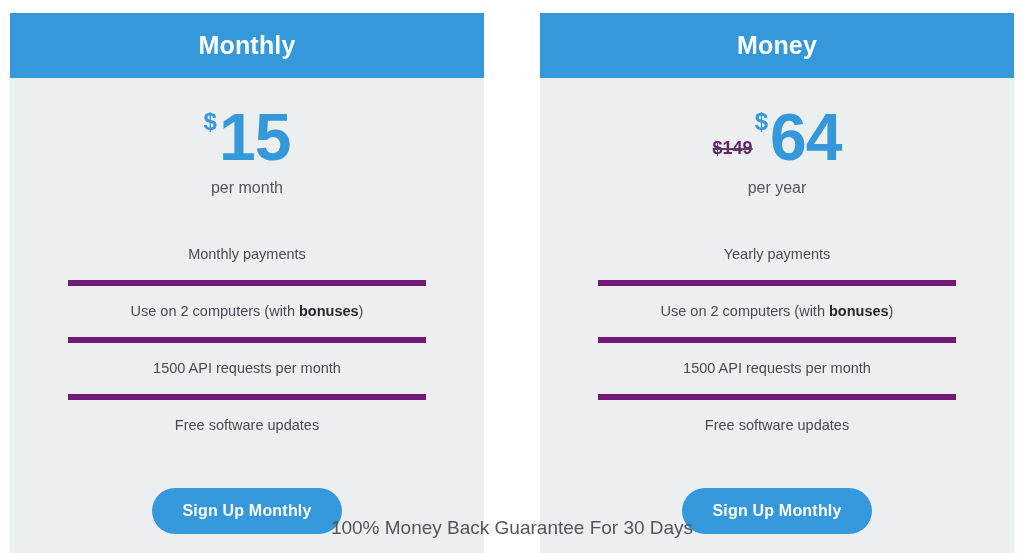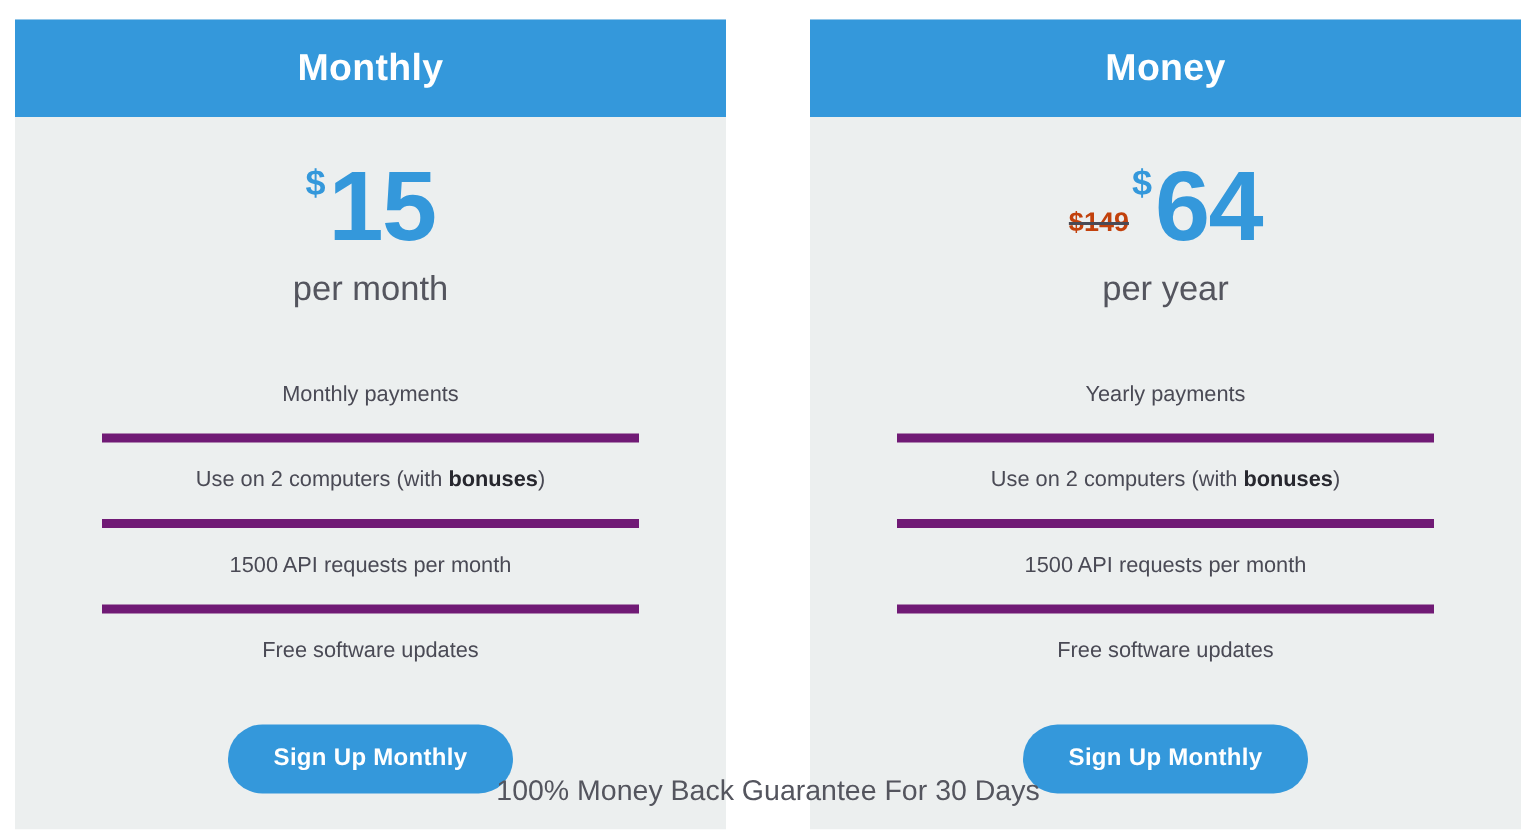--- a/index.html
+++ b/index.html
@@ -70,21 +70,21 @@
   }
 
   .price-line {
     display: flex;
     align-items: baseline;
     justify-content: center;
     line-height: 1;
   }
 
   .old-price {
-    color: #c2410c;
+    color: #701a75;
     font-size: 18px;
     font-weight: 600;
     text-decoration: line-through;
     text-decoration-color: #4a4a55;
     text-decoration-thickness: 2px;
     margin-right: 2px;
     position: relative;
     top: -6px;
   }
 
@@ -100,21 +100,21 @@
   .amount {
     color: #3498db;
     font-size: 66px;
     font-weight: bold;
     letter-spacing: -1px;
   }
 
   .period {
     margin-top: 9px;
     color: #54555e;
-    font-size: 23px;
+    font-size: 16px;
     text-align: center;
   }
 
   
   .features {
     margin-top: 32px;
     width: 100%;
     max-width: 358px;
     display: flex;
     flex-direction: column;
@@ -129,21 +129,21 @@
   }
 
   .feature + .feature {
     border-top: 6px solid #701a75;
   }
 
   .feature b { font-weight: bold; color: #27272e; }
 
   
   .cta {
-    margin-top: 24px;
+    margin-top: 38px;
     background: #3498db;
     color: #ffffff;
     border: none;
     border-radius: 999px;
     padding: 14px 30px;
     font-family: "Liberation Sans", sans-serif;
     font-size: 16px;
     font-weight: bold;
     cursor: pointer;
     letter-spacing: 0.2px;

